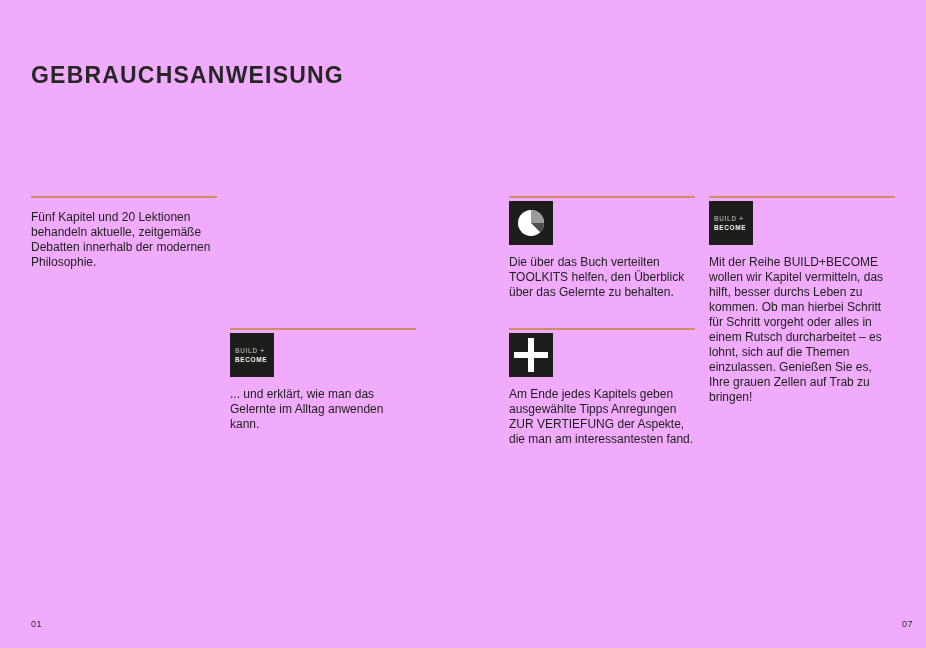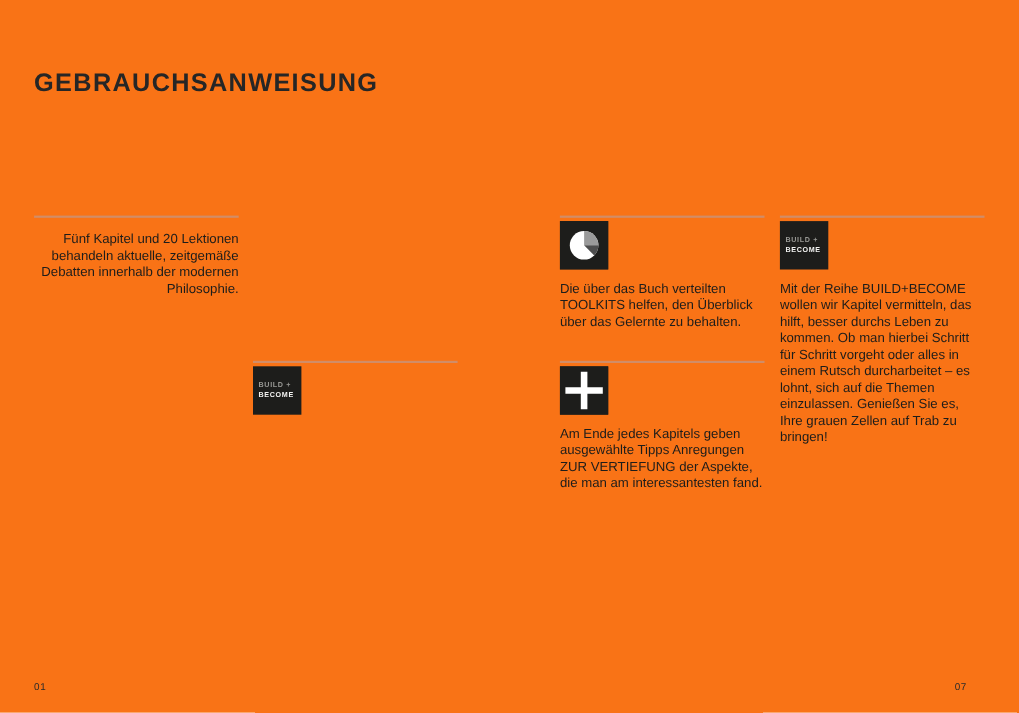--- a/index.html
+++ b/index.html
@@ -1,21 +1,21 @@
 <!DOCTYPE html>
 <html><head>
 <meta charset="utf-8">
 <style>
   * { margin: 0; padding: 0; box-sizing: border-box; }
   html, body { background: #ffffff; }
   .page {
     position: relative;
     width: 926px;
     height: 648px;
-    background: #f97316;
+    background: #f0abfc;
     font-family: "Liberation Sans", sans-serif;
     color: #1d1d1b;
     overflow: hidden;
   }
   .title {
     position: absolute;
     left: 31px;
     top: 62px;
     font-size: 23px;
     font-weight: bold;
@@ -53,30 +53,30 @@
     white-space: nowrap;
   }
   .logo .l1 { color: #9a9a96; }
   .logo .l2 { color: #f2f2f0; }
   .body {
     margin-top: 10px;
     font-size: 12px;
     line-height: 15px;
     color: #1d1d1b;
   }
-  .no-icon .body { margin-top: 12px; text-align: right; }
+  .no-icon .body { margin-top: 12px; }
   .pagenum {
     position: absolute;
     top: 619px;
     font-size: 9px;
     letter-spacing: 0.5px;
     color: #2b2b2b;
   }
   .pagenum.left { left: 31px; }
-  .pagenum.right { right: 47px; }
+  .pagenum.right { right: 13px; }
   
   .c1b1 { left: 31px;  top: 196px; }
   .c2b1 { left: 230px; top: 196px; }
   .c2b2 { left: 230px; top: 328px; }
   .c3b1 { left: 509px; top: 196px; }
   .c3b2 { left: 509px; top: 328px; }
   .c4b1 { left: 709px; top: 196px; }
 </style>
 </head>
 <body>
@@ -90,20 +90,21 @@
     <p class="body">Fünf Kapitel und 20 Lektionen behandeln aktuelle, zeitgemäße Debatten innerhalb der modernen Philosophie.</p>
   </div>
 
 
   <div class="block c2b2">
     <div class="rule"></div>
     <div class="icon-square logo">
       <span class="l1">BUILD +</span>
       <span class="l2">BECOME</span>
     </div>
+    <p class="body">... und erklärt, wie man das Gelernte im Alltag anwenden kann.</p>
   </div>
 
   <div class="block c3b1">
     <div class="rule"></div>
     <div class="icon-square">
       <svg width="44" height="44" viewBox="0 0 44 44" aria-hidden="true">
         <rect x="0" y="0" width="44" height="44" fill="#1d1d1b"></rect>
         <circle cx="22" cy="22" r="13" fill="#ffffff"></circle>
         <path d="M22 22 L22 9 A13 13 0 0 1 35 22 Z" fill="#9a9a9a"></path>
         <path d="M22 22 L35 22 A13 13 0 0 1 31.2 31.2 Z" fill="#4d4d4d"></path>

